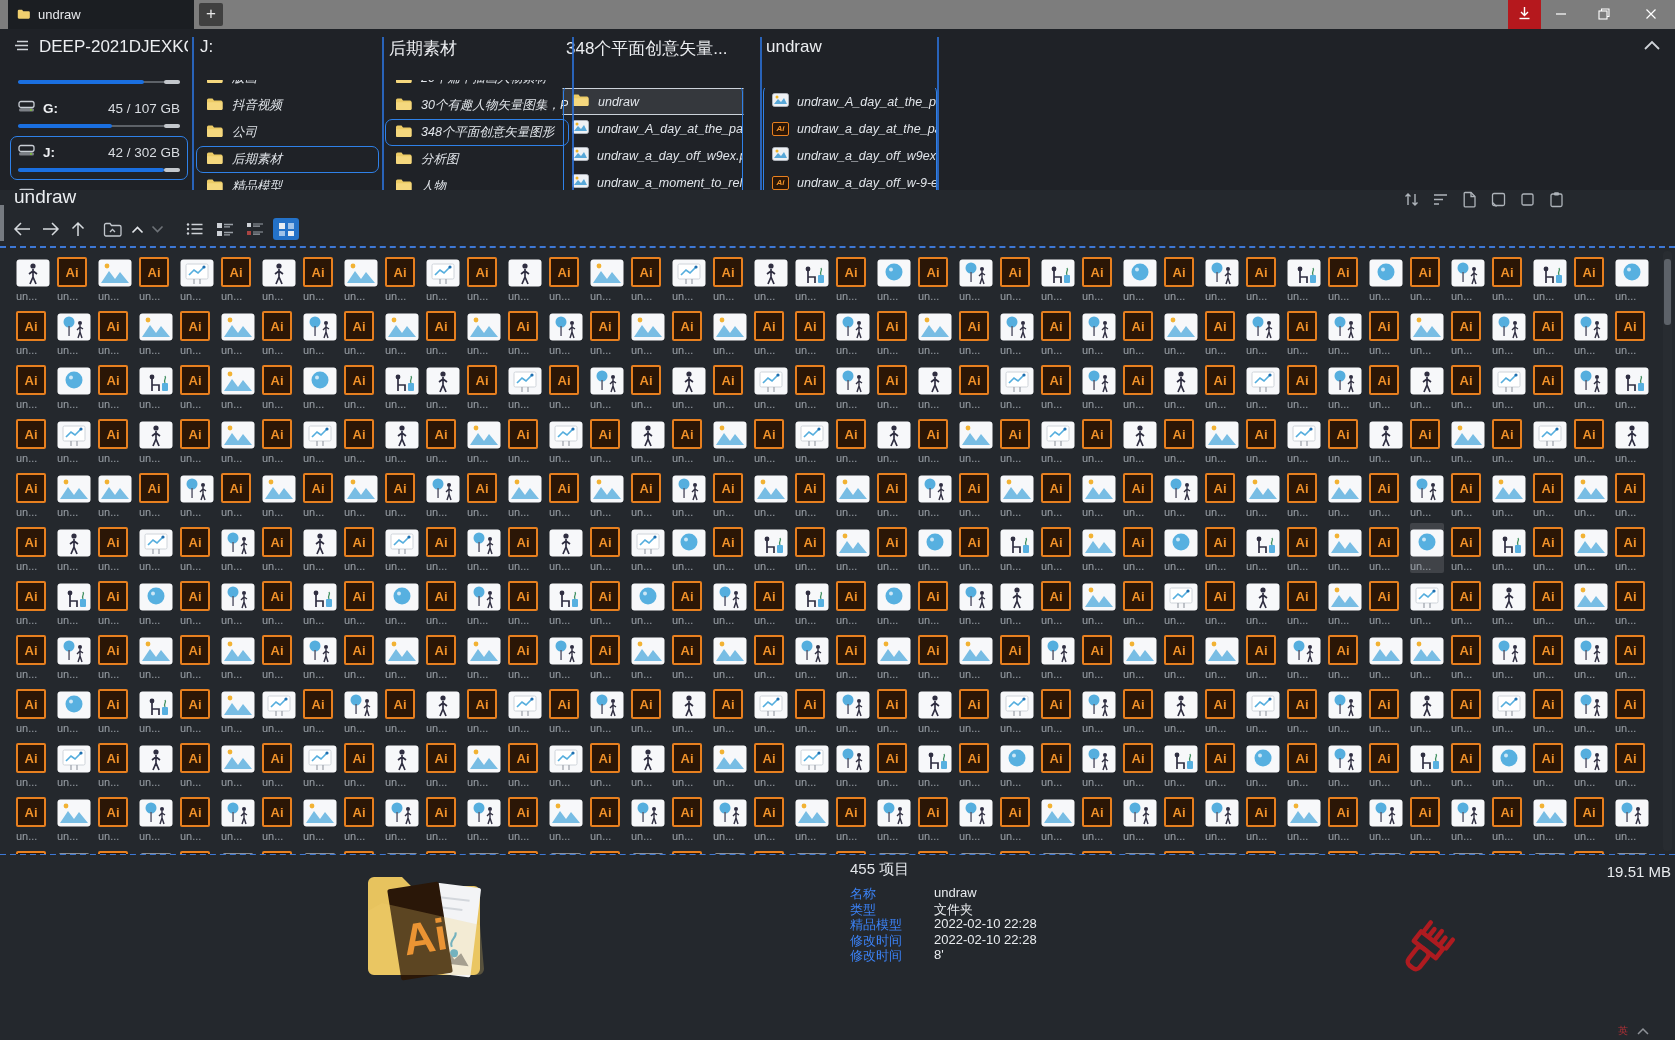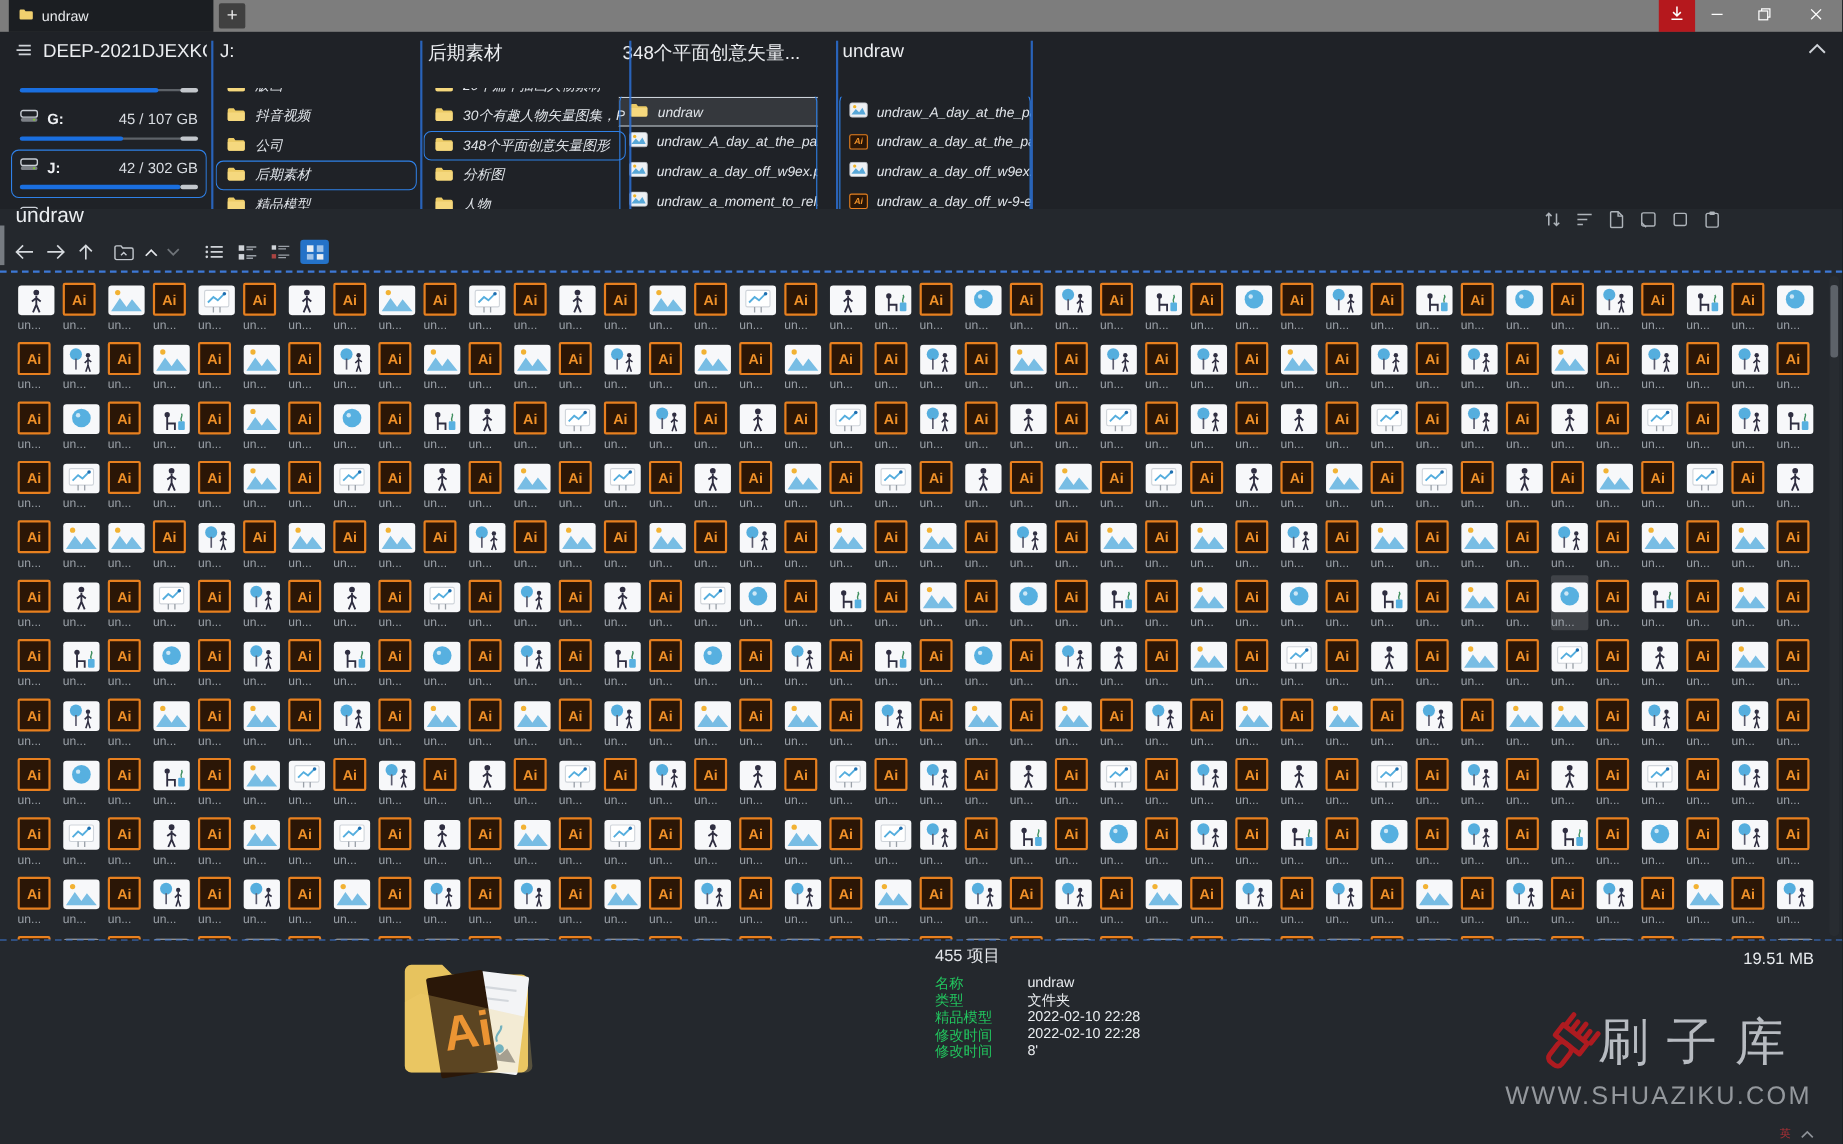--- a/index.html
+++ b/index.html
@@ -72,23 +72,23 @@
               color:#f09129; font-weight:bold; font-size:13px; display:flex; align-items:center; justify-content:center; }
   .cell-label { font-size:11px; color:#9ba1a8; margin-top:3px; line-height:12px; }
   .vscroll { position:absolute; right:3px; top:251px; width:9px; height:600px; background:#282c31; border-radius:4px; }
   .vthumb { position:absolute; left:1px; top:8px; width:7px; height:66px; background:#5d6269; border-radius:3px; }
 
   
   .details { position:absolute; left:0; top:855px; width:1675px; height:185px; background:#24282d; }
   .count { position:absolute; left:850px; top:5px; color:#e3e6ea; font-size:15px; }
   .fields { position:absolute; left:850px; top:30px; }
   .frow { display:flex; height:15.5px; font-size:13px; }
-  .flabel { width:84px; color:#22c55e; }
+  .flabel { width:84px; color:#3b82f6; }
   .fvalue { color:#e9ecef; }
-  .size { position:absolute; right:26px; top:8px; color:#e9ecef; font-size:15px; }
+  .size { position:absolute; right:4px; top:8px; color:#e9ecef; font-size:15px; }
   .bigfolder { position:absolute; left:358px; top:14px; }
   .wm-brand { position:absolute; right:36px; top:62px; color:#b7bbc1; font-size:46px; letter-spacing:16px;
               font-family:"Liberation Serif","DejaVu Serif",serif; }
   .wm-url { position:absolute; right:28px; top:128px; color:#94989d; font-size:23px; letter-spacing:2px; }
   .wm-brush { position:absolute; right:212px; top:64px; }
   .ime { position:absolute; right:26px; bottom:2px; display:flex; align-items:center; gap:9px; }
   .ime-lang { color:#b03036; font-size:10px; }
 </style>
 </head>
 <body>
@@ -4597,22 +4597,20 @@
 
     <div class="wm-brush">
       <svg width="66" height="64" viewBox="0 0 66 64">
         <g transform="rotate(38 33 32)" fill="none" stroke="#ae1b20" stroke-width="4.5" stroke-linecap="round" stroke-linejoin="round">
           <rect x="21" y="34" width="14" height="22" rx="5"></rect>
           <path d="M14 34V22h28v12Z"></path>
           <path d="M16 20V9M23 20v-8M30 20V9M37 20v-8M44 20V9"></path>
         </g>
       </svg>
     </div>
-    <div class="wm-brand">刷子库</div>
-    <div class="wm-url">WWW.SHUAZIKU.COM</div>
 
     <div class="ime">
       <span class="ime-lang">英</span>
       <svg width="12" height="8" viewBox="0 0 12 8">
           <path d="M1 7l5-5 5 5" fill="none" stroke="#8e9298" stroke-width="1.5"></path>
         </svg>
     </div>
   </div>
 </div>
 

